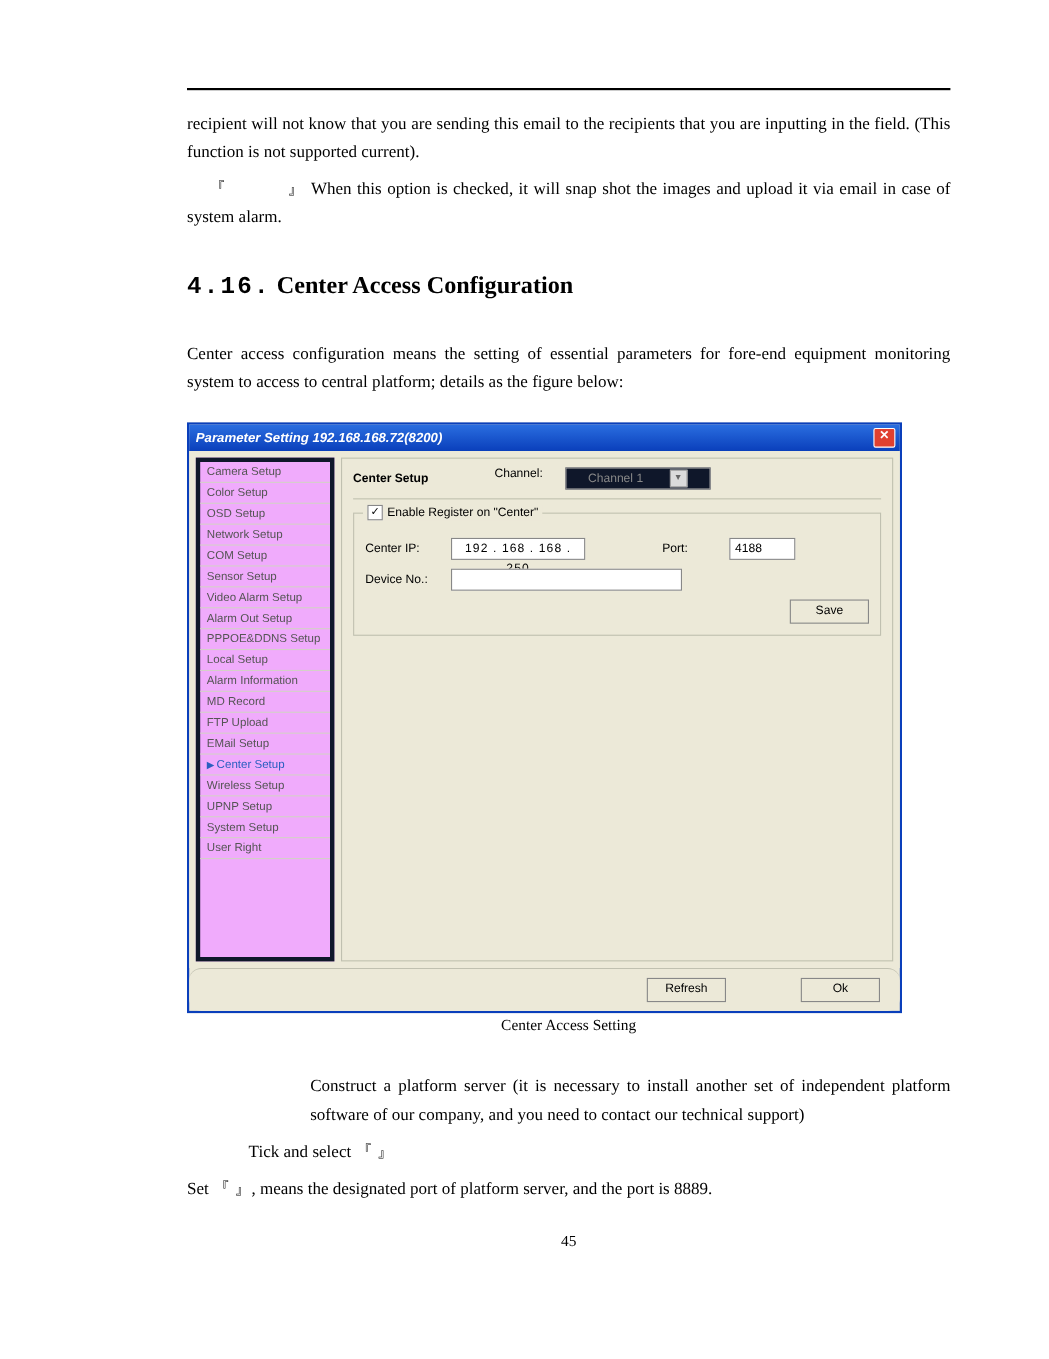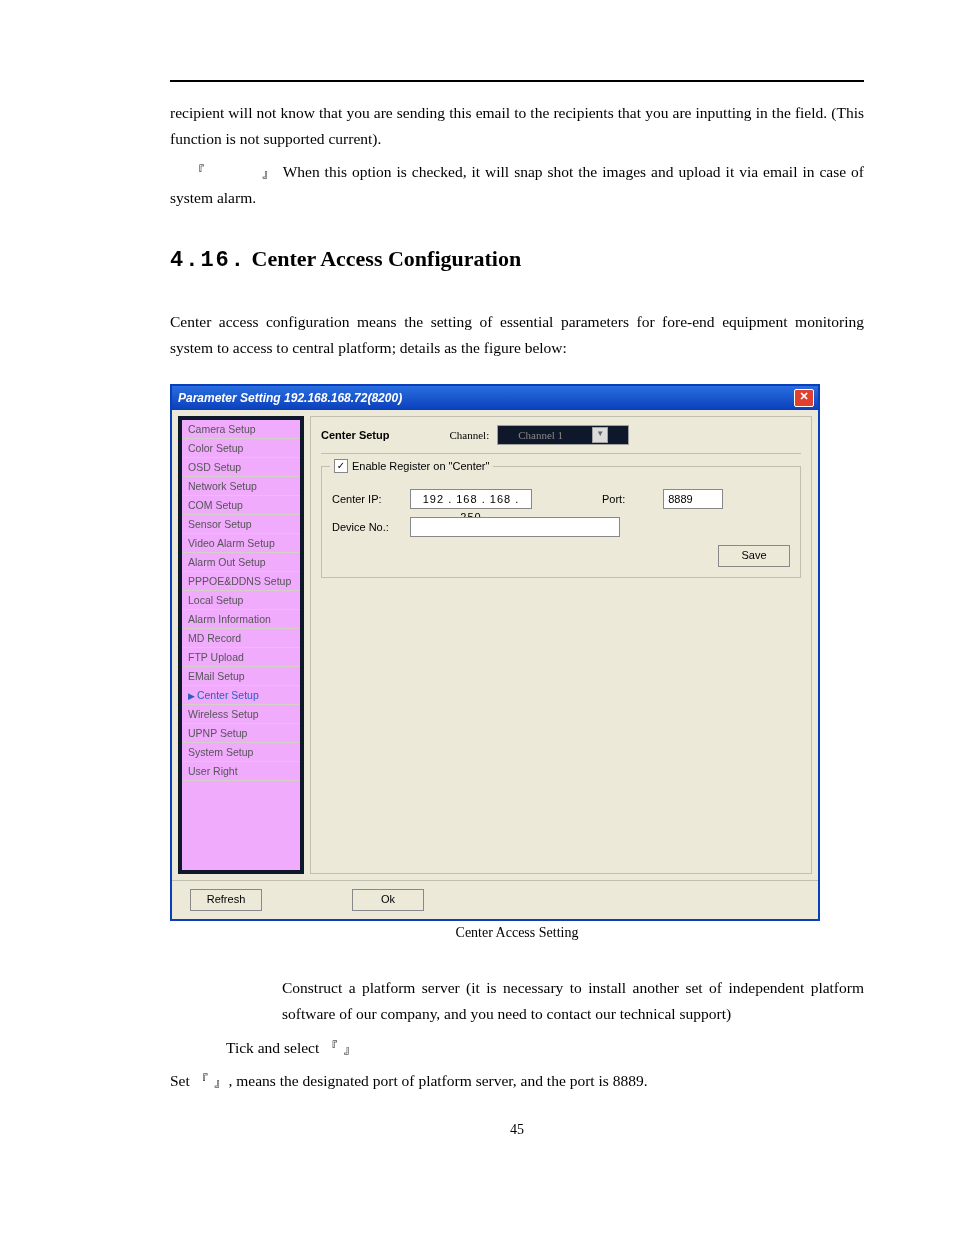--- a/index.html
+++ b/index.html
@@ -114,23 +114,22 @@
     border-bottom: 1px solid #c0c0b0;
     padding-bottom: 8px;
     margin-bottom: 12px;
   }
   .content-header .title {
     font-weight: bold;
     font-size: 11px;
   }
   .channel-select {
     display: flex;
-    align-items: center;
-    gap: 8px;
-    font-family: Liberation Serif, serif;
+    align-items: flex-start;
+    gap: 20px;
   }
   .dropdown {
     width: 90px;
     height: 18px;
     border: 1px solid #a0a0a0;
     background: #0f172a;
     color: #888;
     padding: 0 20px;
     display: flex;
     align-items: center;
@@ -214,25 +213,26 @@
     font-size: 11px;
     cursor: default;
   }
   .save-row {
     display: flex;
     justify-content: flex-end;
     margin-top: 8px;
   }
   .footer-bar {
     display: flex;
-    justify-content: flex-start;
-    gap: 90px;
+    justify-content: flex-end;
+    gap: 68px;
     padding: 8px 18px;
     border-top: 1px solid #c0c0b0;
     background: #ece9d8;
+    border-radius: 11px;
   }
   .caption {
     text-align: center;
     font-size: 14px;
     margin: 4px 0 34px 0;
   }
   .indent { margin-left: 56px; }
   .page-num {
     text-align: center;
     font-size: 14px;
@@ -300,21 +300,21 @@
 
         <div class="fieldset">
           <div class="legend">
             <span class="checkbox">✓</span>
             <span>Enable Register on "Center"</span>
           </div>
           <div class="form-row">
             <span class="form-label">Center IP:</span>
             <div class="ip-box">192 . 168 . 168 . 250</div>
             <span style="margin-left:4px;padding-left:48px;">Port:</span>
-            <div class="text-input port-input" style="margin-left:20px;">8889</div>
+            <div class="text-input port-input" style="margin-left:20px;">4188</div>
           </div>
           <div class="form-row">
             <span class="form-label">Device No.:</span>
             <div class="text-input device-input"></div>
           </div>
           <div class="save-row">
             <div class="btn">Save</div>
           </div>
         </div>
       </div>

